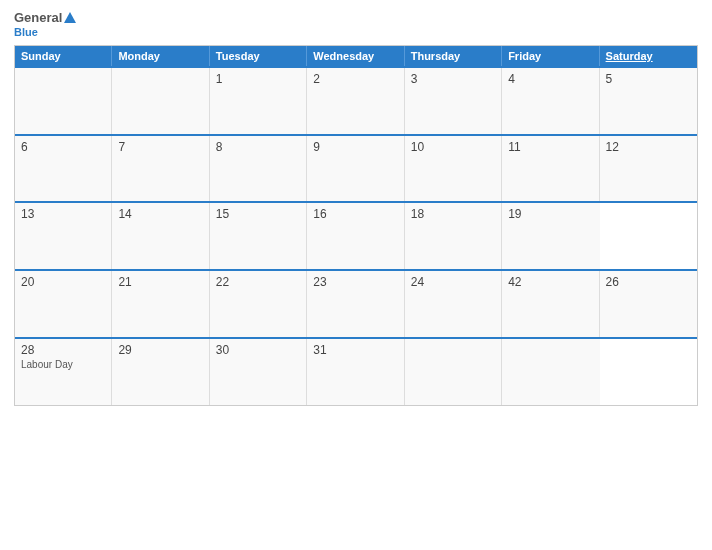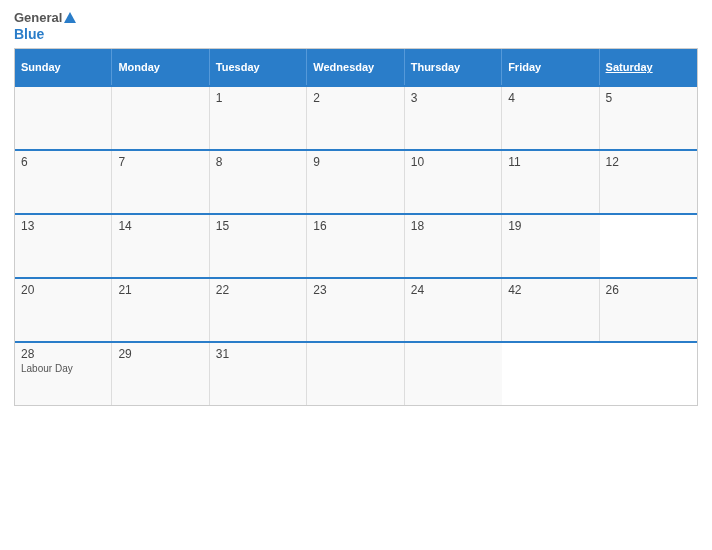--- a/index.html
+++ b/index.html
@@ -50,21 +50,21 @@
     }
     .cal-header-row {
       display: grid;
       grid-template-columns: repeat(7, 1fr);
       background: #2a7dc9;
     }
     .cal-header-cell {
       color: #fff;
       font-size: 11px;
       font-weight: bold;
-      padding: 12px 6px;
+      padding: 4px 6px;
       border-right: 1px solid #5599d9;
     }
     .cal-header-cell:last-child {
       border-right: none;
       text-decoration: underline;
     }
     .cal-body {
       flex: 1;
       display: flex;
       flex-direction: column;
@@ -106,21 +106,21 @@
 <body>
 
 <div class="page">
   <div class="header">
     <div class="logo">
         <div style="display: flex; flex-direction: column; line-height: 1.2;">
           <div style="display: flex; align-items: center;">
             <span style="font-size: 13px; font-weight: bold; color: rgb(85, 85, 85);">General</span>
             <div style="width: 0px; height: 0px; border-left: 6px solid transparent; border-right: 6px solid transparent; border-bottom: 11px solid rgb(42, 125, 201); margin-left: 2px;"></div>
           </div>
-          <span style="font-size: 14px; font-weight: bold; color: rgb(42, 125, 201);">Blue</span>
+          <span style="font-size: 11px; font-weight: bold; color: rgb(42, 125, 201);">Blue</span>
         </div>
       </div>
     <div class="title"></div>
     <div class="country"></div>
   </div>
 
   <div class="calendar">
     <div class="cal-header-row">
     <div class="cal-header-cell">Sunday</div>
         <div class="cal-header-cell">Monday</div>
@@ -218,20 +218,23 @@
         </div>
         <div class="cal-week">
           <div class="cal-cell">
             <span class="day-num">28</span>
             <span class="holiday-label">Labour Day</span>
           </div>
           <div class="cal-cell">
             <span class="day-num">29</span>
           </div>
           <div class="cal-cell">
+            <span class="day-num">30</span>
+          </div>
+          <div class="cal-cell">
             <span class="day-num">31</span>
           </div>
           <div class="cal-cell empty"></div>
           <div class="cal-cell empty"></div>
         </div>
       </div>
   </div>
 </div>
 
 </body></html>

